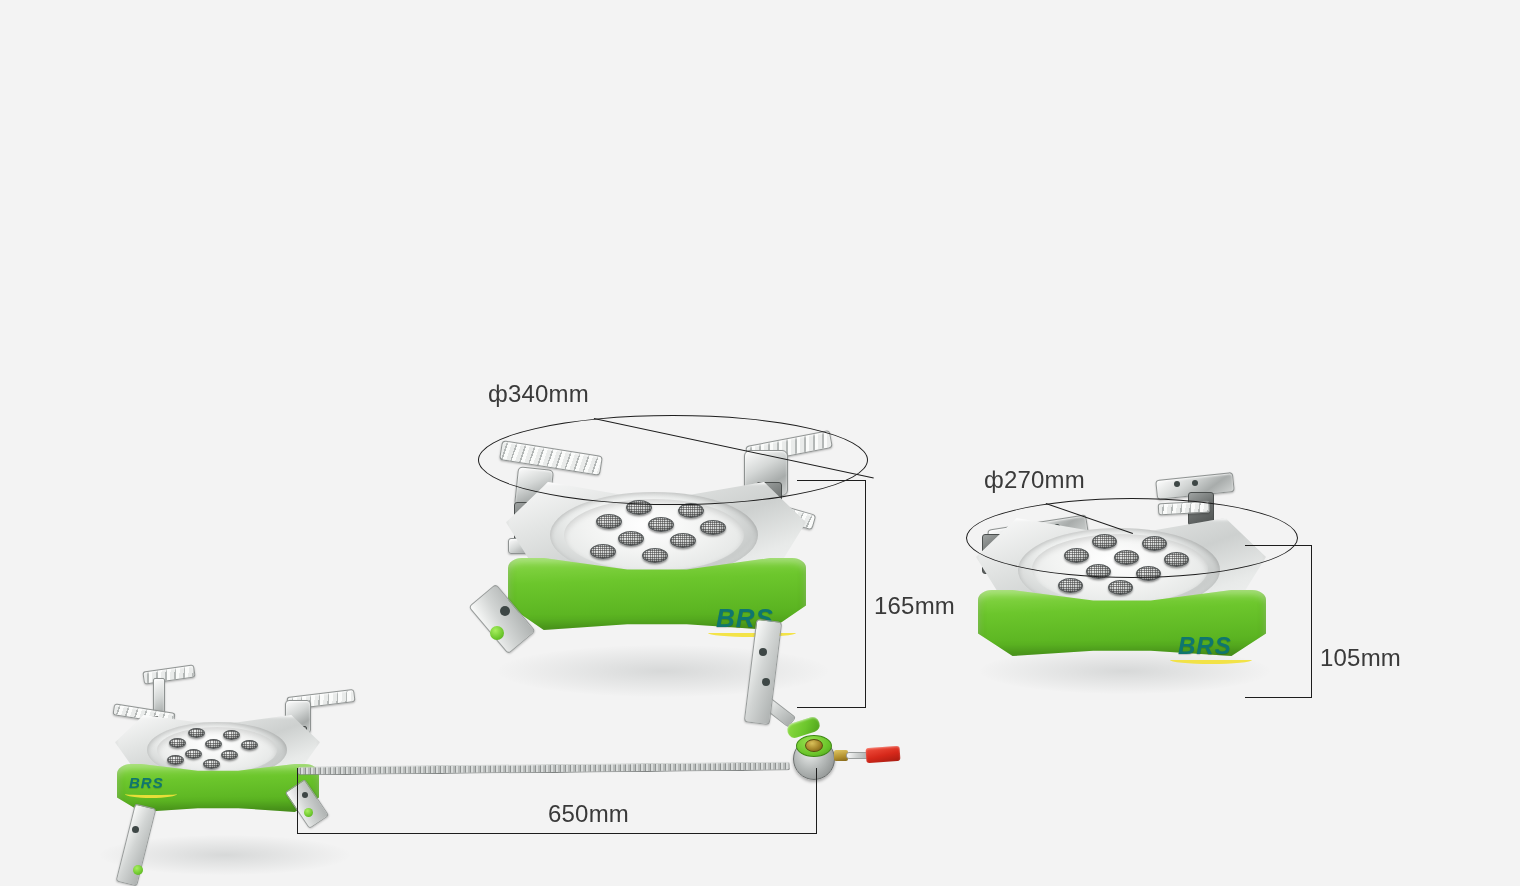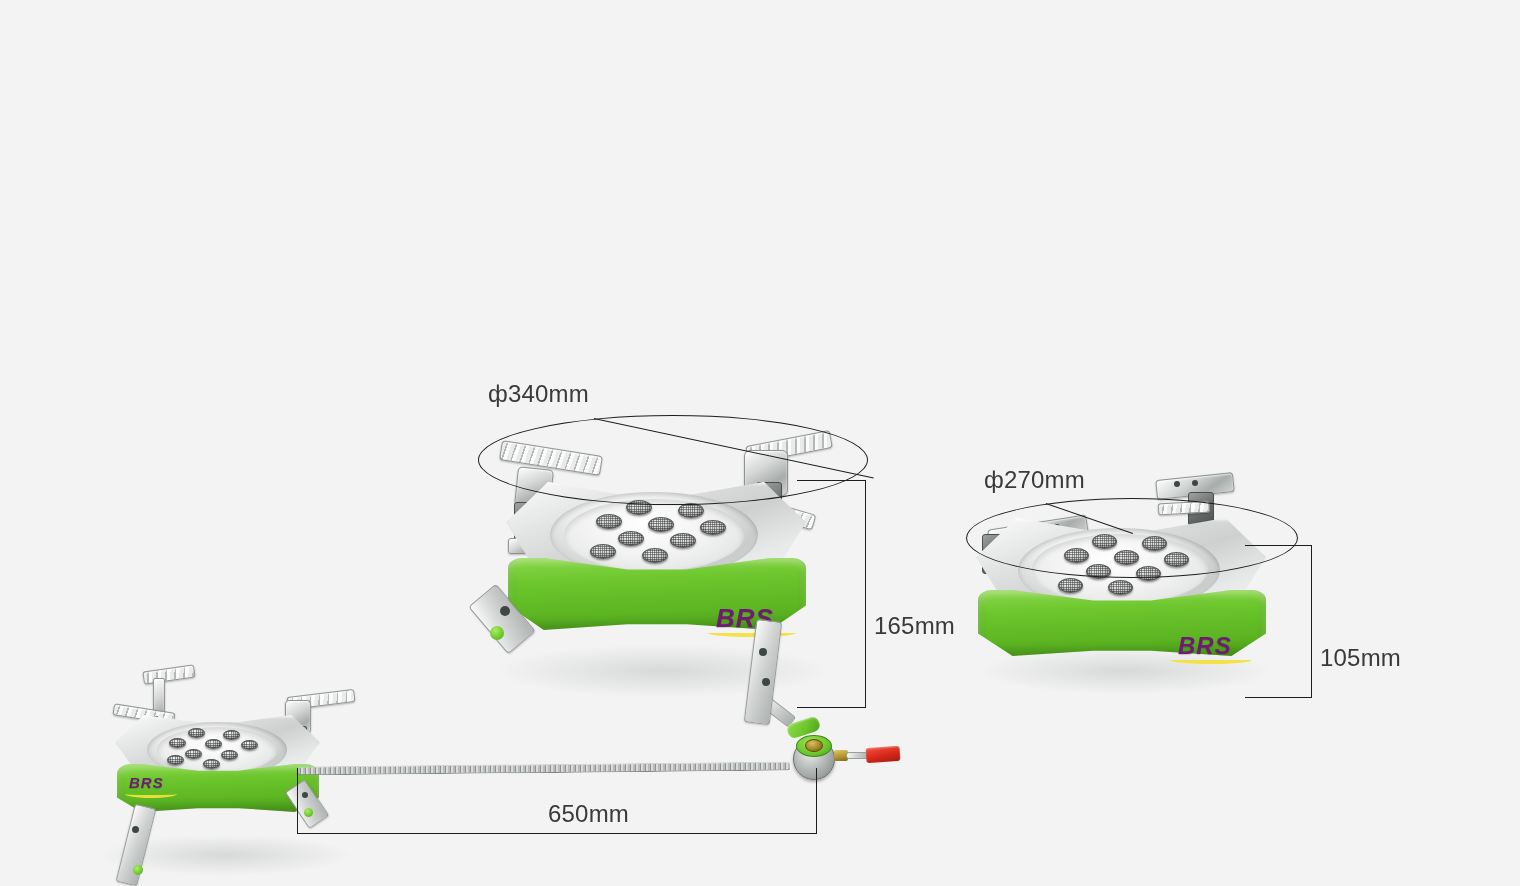--- a/index.html
+++ b/index.html
@@ -138,21 +138,21 @@
   .leg {
     background: linear-gradient(100deg, #fafbfa 0%, #d2d5d4 45%, #aeb2b1 100%);
     border: 1px solid #989c9b;
     box-shadow: 0 1px 2px rgba(0,0,0,0.2);
   }
   .leg-hole { border-radius: 50%; background: #3e4746; }
   .leg-tip  { border-radius: 50%;
     background: radial-gradient(circle at 38% 32%, #a8ef5f 0%, #6cc62c 62%, #4da01b 100%); }
   
   .brand {
-    color: #701a75;
+    color: #0f766e;
     font-weight: 700;
     font-style: italic;
     letter-spacing: 1px;
     text-shadow: 0 1px 1px rgba(0,0,0,0.18);
     background: transparent;
   }
   .brand-swoosh {
     border-bottom: 3px solid #f3e23a;
     border-radius: 50%;
     height: 8px;
@@ -318,21 +318,21 @@
     <div class="leg" style="left:272px; top:200px; width:26px; height:104px; transform:rotate(7deg); border-radius:4px;"></div>
     <div class="leg-hole" style="left:281px; top:228px; width:8px; height:8px;"></div>
     <div class="leg-hole" style="left:284px; top:258px; width:8px; height:8px;"></div>
   </div>
 
   <div class="ellipse" style="left:478px; top:415px; width:388px; height:88px;"></div>
   <div class="leader" style="left:594px; top:418px; width:286px; transform:rotate(12deg);"></div>
   <div class="dim-label" style="left:488px; top:380px;">ф340mm</div>
 
   <div class="bracket-v" style="left:797px; top:480px; width:68px; height:226px;"></div>
-  <div class="dim-label" style="left:874px; top:612px;">165mm</div>
+  <div class="dim-label" style="left:874px; top:592px;">165mm</div>
 
   <div class="stove" style="left:952px; top:470px; width:360px; height:230px;">
 
     <div class="shadow-soft" style="left:28px; top:178px; width:290px; height:46px;"></div>
 
     <div class="arm" style="left:36px; top:52px; width:100px; height:20px; transform:rotate(-9deg); border-radius:4px;"></div>
     <div class="leg-hole" style="left:62px; top:58px; width:6px; height:6px;"></div>
     <div class="leg-hole" style="left:82px; top:56px; width:6px; height:6px;"></div>
     <div class="leg-hole" style="left:102px; top:54px; width:6px; height:6px;"></div>
     <div class="arm-dark" style="left:30px; top:64px; width:22px; height:40px; border-radius:3px;"></div>

